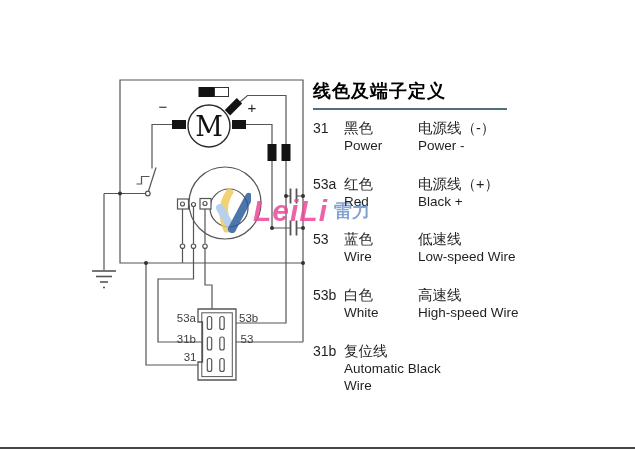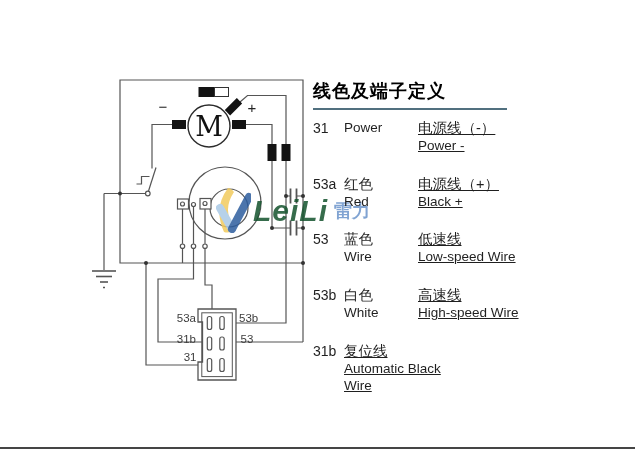--- a/index.html
+++ b/index.html
@@ -9,29 +9,29 @@
   }
   .diagram-svg{position:absolute;left:0;top:0;}
   
   .legend{position:absolute;left:313px;top:79px;width:210px;color:#1f1f1f;}
   .legend-title{font-size:18px;font-weight:bold;color:#000000;letter-spacing:1px;}
   .legend-rule{width:194px;border-bottom:2px solid #51707f;margin-top:5px;}
   .lrow{display:flex;align-items:flex-start;margin-top:9px;}
   .lrow + .lrow{margin-top:20px;}
   .lcode{width:31px;font-size:14px;padding-top:1px;}
   .lcolor{width:74px;}
-  .lfunc{width:104px;text-decoration:underline;}
+  .lfunc{width:104px;}
   .cn{font-size:14.5px;line-height:1.25;}
   .en{font-size:13.5px;line-height:1.3;}
   
   .watermark{
     position:absolute;left:211px;top:186px;display:flex;align-items:center;
     opacity:.85;pointer-events:none;
   }
-  .wm-en{font-size:30px;font-weight:bold;font-style:italic;color:#14532d;
+  .wm-en{font-size:30px;font-weight:bold;font-style:italic;color:#ec4899;
          letter-spacing:1px;margin-left:2px;}
   .wm-cn{font-size:18px;font-weight:bold;color:#6b94cb;margin-left:6px;}
   .bottom-line{position:absolute;left:0;right:0;bottom:1px;height:2px;background:#454545;}
 </style>
 </head>
 <body>
 
 <div class="stage">
 
   <svg class="diagram-svg" width="635" height="450" viewBox="0 0 635 450">
@@ -151,20 +151,21 @@
     <span class="wm-cn">雷力</span>
   </div>
 
   <div class="legend">
     <div class="legend-title">线色及端子定义</div>
     <div class="legend-rule"></div>
 
     <div class="lrow">
       <div class="lcode">31</div>
       <div class="lcolor">
+        <div class="cn">黑色</div>
         <div class="en">Power</div>
       </div>
       <div class="lfunc">
         <div class="cn">电源线（-）</div>
         <div class="en">Power -</div>
       </div>
     </div>
 
     <div class="lrow">
       <div class="lcode">53a</div>

